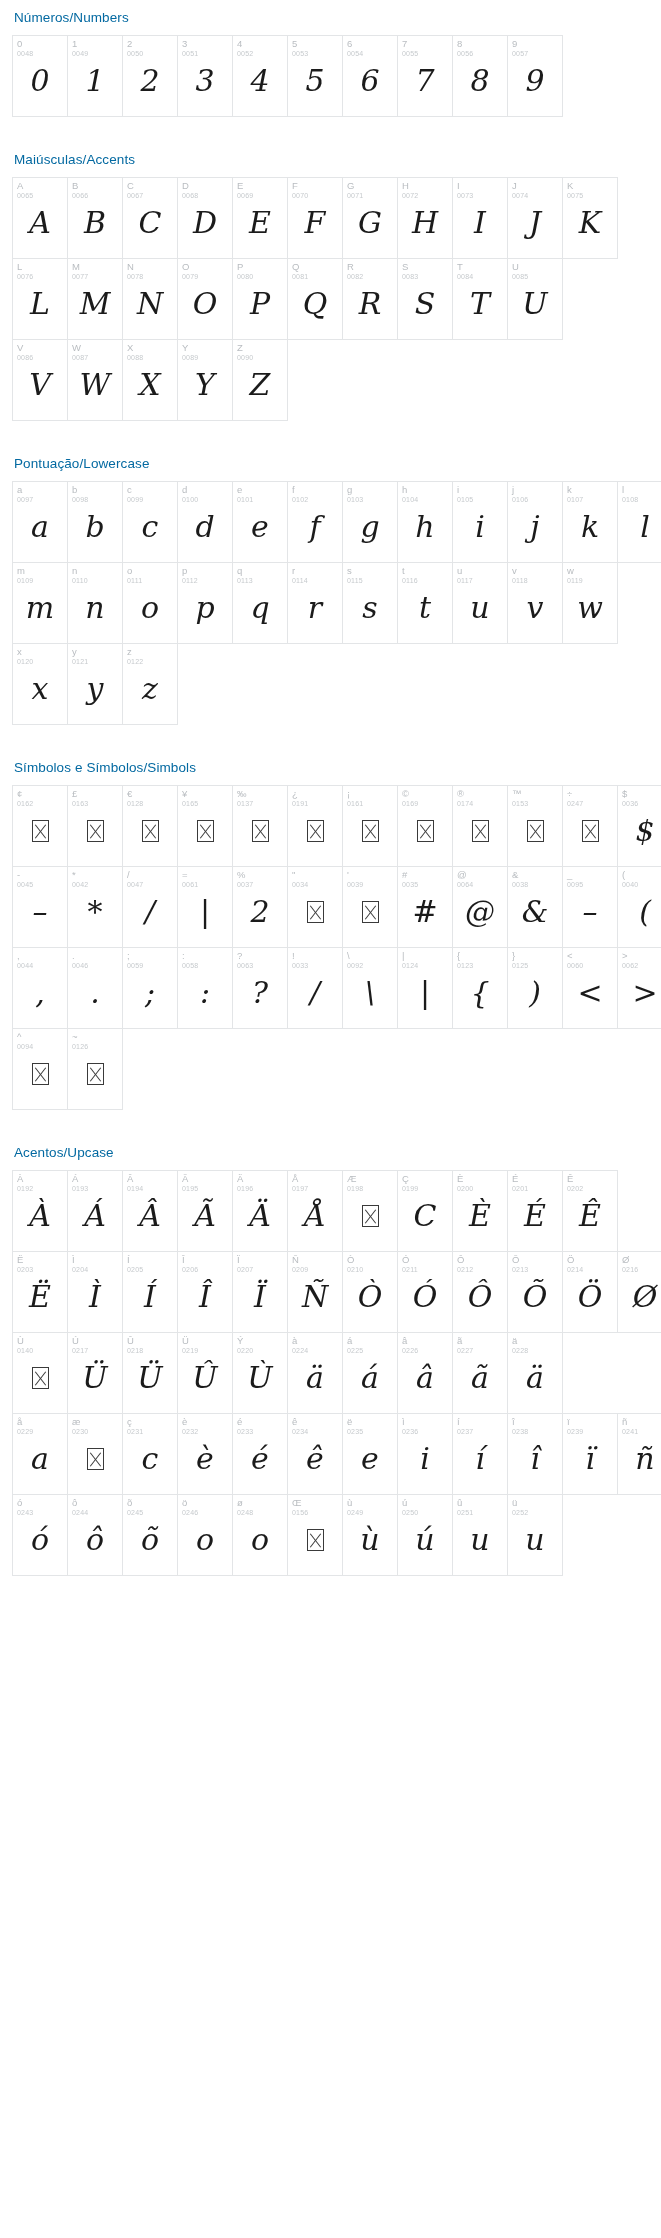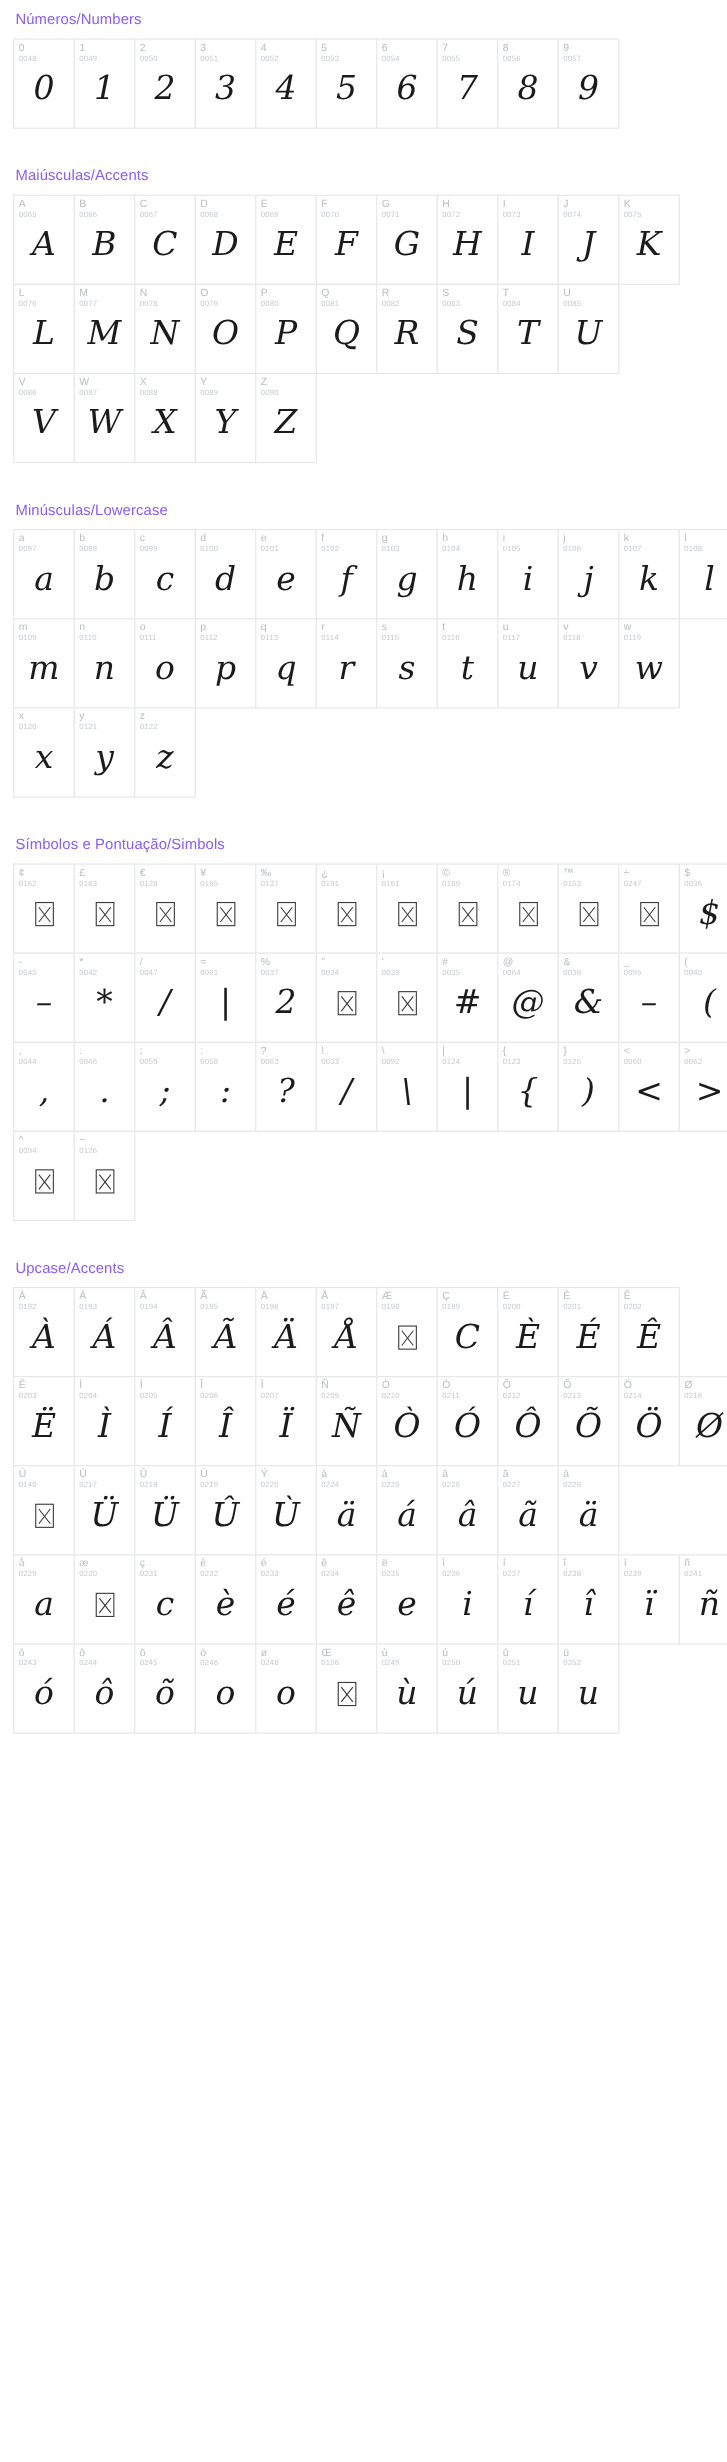--- a/index.html
+++ b/index.html
@@ -16,21 +16,21 @@
   }
   .page {
     width: 661px;
     padding: 0 0 20px 0;
   }
   .section {
     margin: 0 0 26px 0;
   }
   .section-title {
     font-size: 13.5px;
-    color: #8b5cf6;
+    color: #0369a1;
     font-weight: 400;
     padding: 10px 16px 10px 14px;
     letter-spacing: 0.1px;
   }
   .glyph-rows {
     padding-left: 12px;
   }
   .glyph-row {
     display: flex;
     flex-wrap: nowrap;
@@ -369,21 +369,21 @@
               <div class="glyph-meta">
                 <span class="glyph-char-label">Z</span>
                 <span class="glyph-code">0090</span>
               </div>
               <div class="glyph-art">Z</div>
             </div>
           </div>
         </div>
       </div>
       <div class="section">
-        <div class="section-title">Minúsculas/Lowercase</div>
+        <div class="section-title">Pontuação/Lowercase</div>
         <div class="glyph-rows">
           <div class="glyph-row">
             <div class="glyph-cell">
               <div class="glyph-meta">
                 <span class="glyph-char-label">a</span>
                 <span class="glyph-code">0097</span>
               </div>
               <div class="glyph-art">a</div>
             </div>
             <div class="glyph-cell">
@@ -562,21 +562,21 @@
               <div class="glyph-meta">
                 <span class="glyph-char-label">z</span>
                 <span class="glyph-code">0122</span>
               </div>
               <div class="glyph-art">z</div>
             </div>
           </div>
         </div>
       </div>
       <div class="section">
-        <div class="section-title">Símbolos e Pontuação/Simbols</div>
+        <div class="section-title">Símbolos e Símbolos/Simbols</div>
         <div class="glyph-rows">
           <div class="glyph-row">
             <div class="glyph-cell">
               <div class="glyph-meta">
                 <span class="glyph-char-label">¢</span>
                 <span class="glyph-code">0162</span>
               </div>
               <div class="glyph-art tofu">
                 <span class="tofu-box"></span>
               </div>
@@ -871,21 +871,21 @@
                 <span class="glyph-code">0126</span>
               </div>
               <div class="glyph-art tofu">
                 <span class="tofu-box"></span>
               </div>
             </div>
           </div>
         </div>
       </div>
       <div class="section">
-        <div class="section-title">Upcase/Accents</div>
+        <div class="section-title">Acentos/Upcase</div>
         <div class="glyph-rows">
           <div class="glyph-row">
             <div class="glyph-cell">
               <div class="glyph-meta">
                 <span class="glyph-char-label">À</span>
                 <span class="glyph-code">0192</span>
               </div>
               <div class="glyph-art">À</div>
             </div>
             <div class="glyph-cell">

